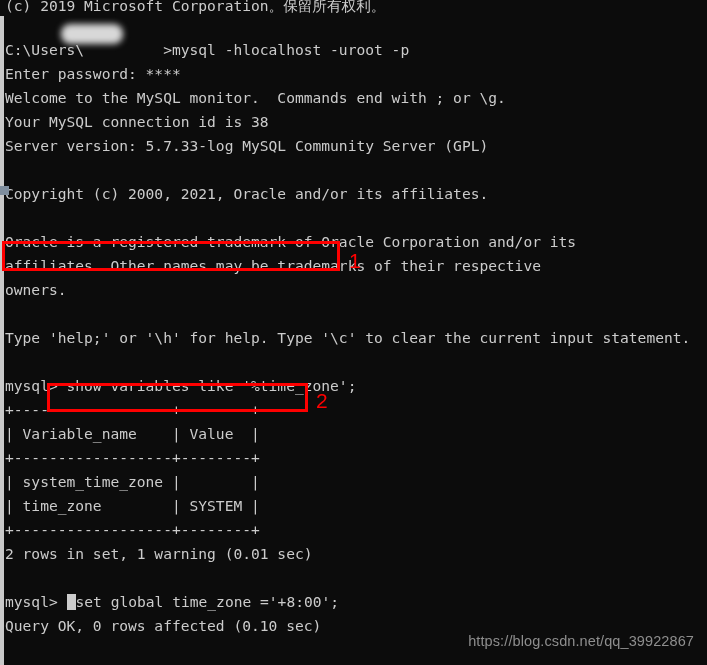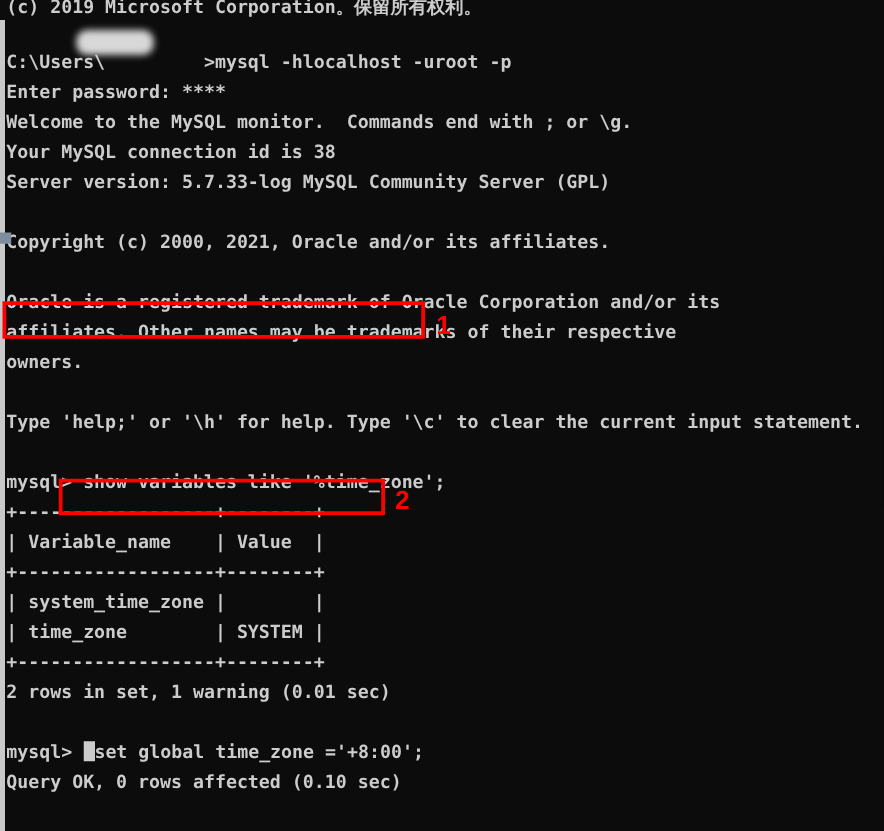--- a/index.html
+++ b/index.html
@@ -7,21 +7,20 @@
     padding: 0;
     background: #0b0b0b;
   }
   #screen {
     position: relative;
     width: 707px;
     height: 665px;
     background: #0c0c0c;
     overflow: hidden;
     font-family: "DejaVu Sans Mono", "Liberation Mono", monospace;
-    font-weight: bold;
   }
 
   
   .win-edge-left {
     position: absolute;
     left: 0;
     top: 0;
     width: 4px;
     height: 665px;
     background: #c9c9c9;
@@ -137,14 +136,15 @@
   <div class="console" id="console"><div class="line clipped">(c) 2019 Microsoft Corporation。保留所有权利。</div><div class="line blank"> </div><div class="line">C:\Users\         &gt;mysql -hlocalhost -uroot -p</div><div class="line">Enter password: ****</div><div class="line">Welcome to the MySQL monitor.  Commands end with ; or \g.</div><div class="line">Your MySQL connection id is 38</div><div class="line">Server version: 5.7.33-log MySQL Community Server (GPL)</div><div class="line blank"> </div><div class="line">Copyright (c) 2000, 2021, Oracle and/or its affiliates.</div><div class="line blank"> </div><div class="line">Oracle is a registered trademark of Oracle Corporation and/or its</div><div class="line">affiliates. Other names may be trademarks of their respective</div><div class="line">owners.</div><div class="line blank"> </div><div class="line">Type 'help;' or '\h' for help. Type '\c' to clear the current input statement.</div><div class="line blank"> </div><div class="line">mysql&gt; show variables like '%time_zone';</div><div class="line">+------------------+--------+</div><div class="line">| Variable_name    | Value  |</div><div class="line">+------------------+--------+</div><div class="line">| system_time_zone |        |</div><div class="line">| time_zone        | SYSTEM |</div><div class="line">+------------------+--------+</div><div class="line">2 rows in set, 1 warning (0.01 sec)</div><div class="line blank"> </div><div class="line"><span>mysql&gt; </span><span class="cursor-block"></span><span>set global time_zone ='+8:00';</span></div><div class="line">Query OK, 0 rows affected (0.10 sec)</div><div class="line blank"> </div><div class="line">mysql&gt; show variables like '%time_zone';</div></div>
 
   <div class="redaction"></div>
 
   <div class="redbox" id="redbox-1"></div>
   <div class="rednum" id="rednum-1">1</div>
 
   <div class="redbox" id="redbox-2"></div>
   <div class="rednum" id="rednum-2">2</div>
 
+  <div class="watermark">https://blog.csdn.net/qq_39922867</div>
 
 </div>
 
 </body></html>

